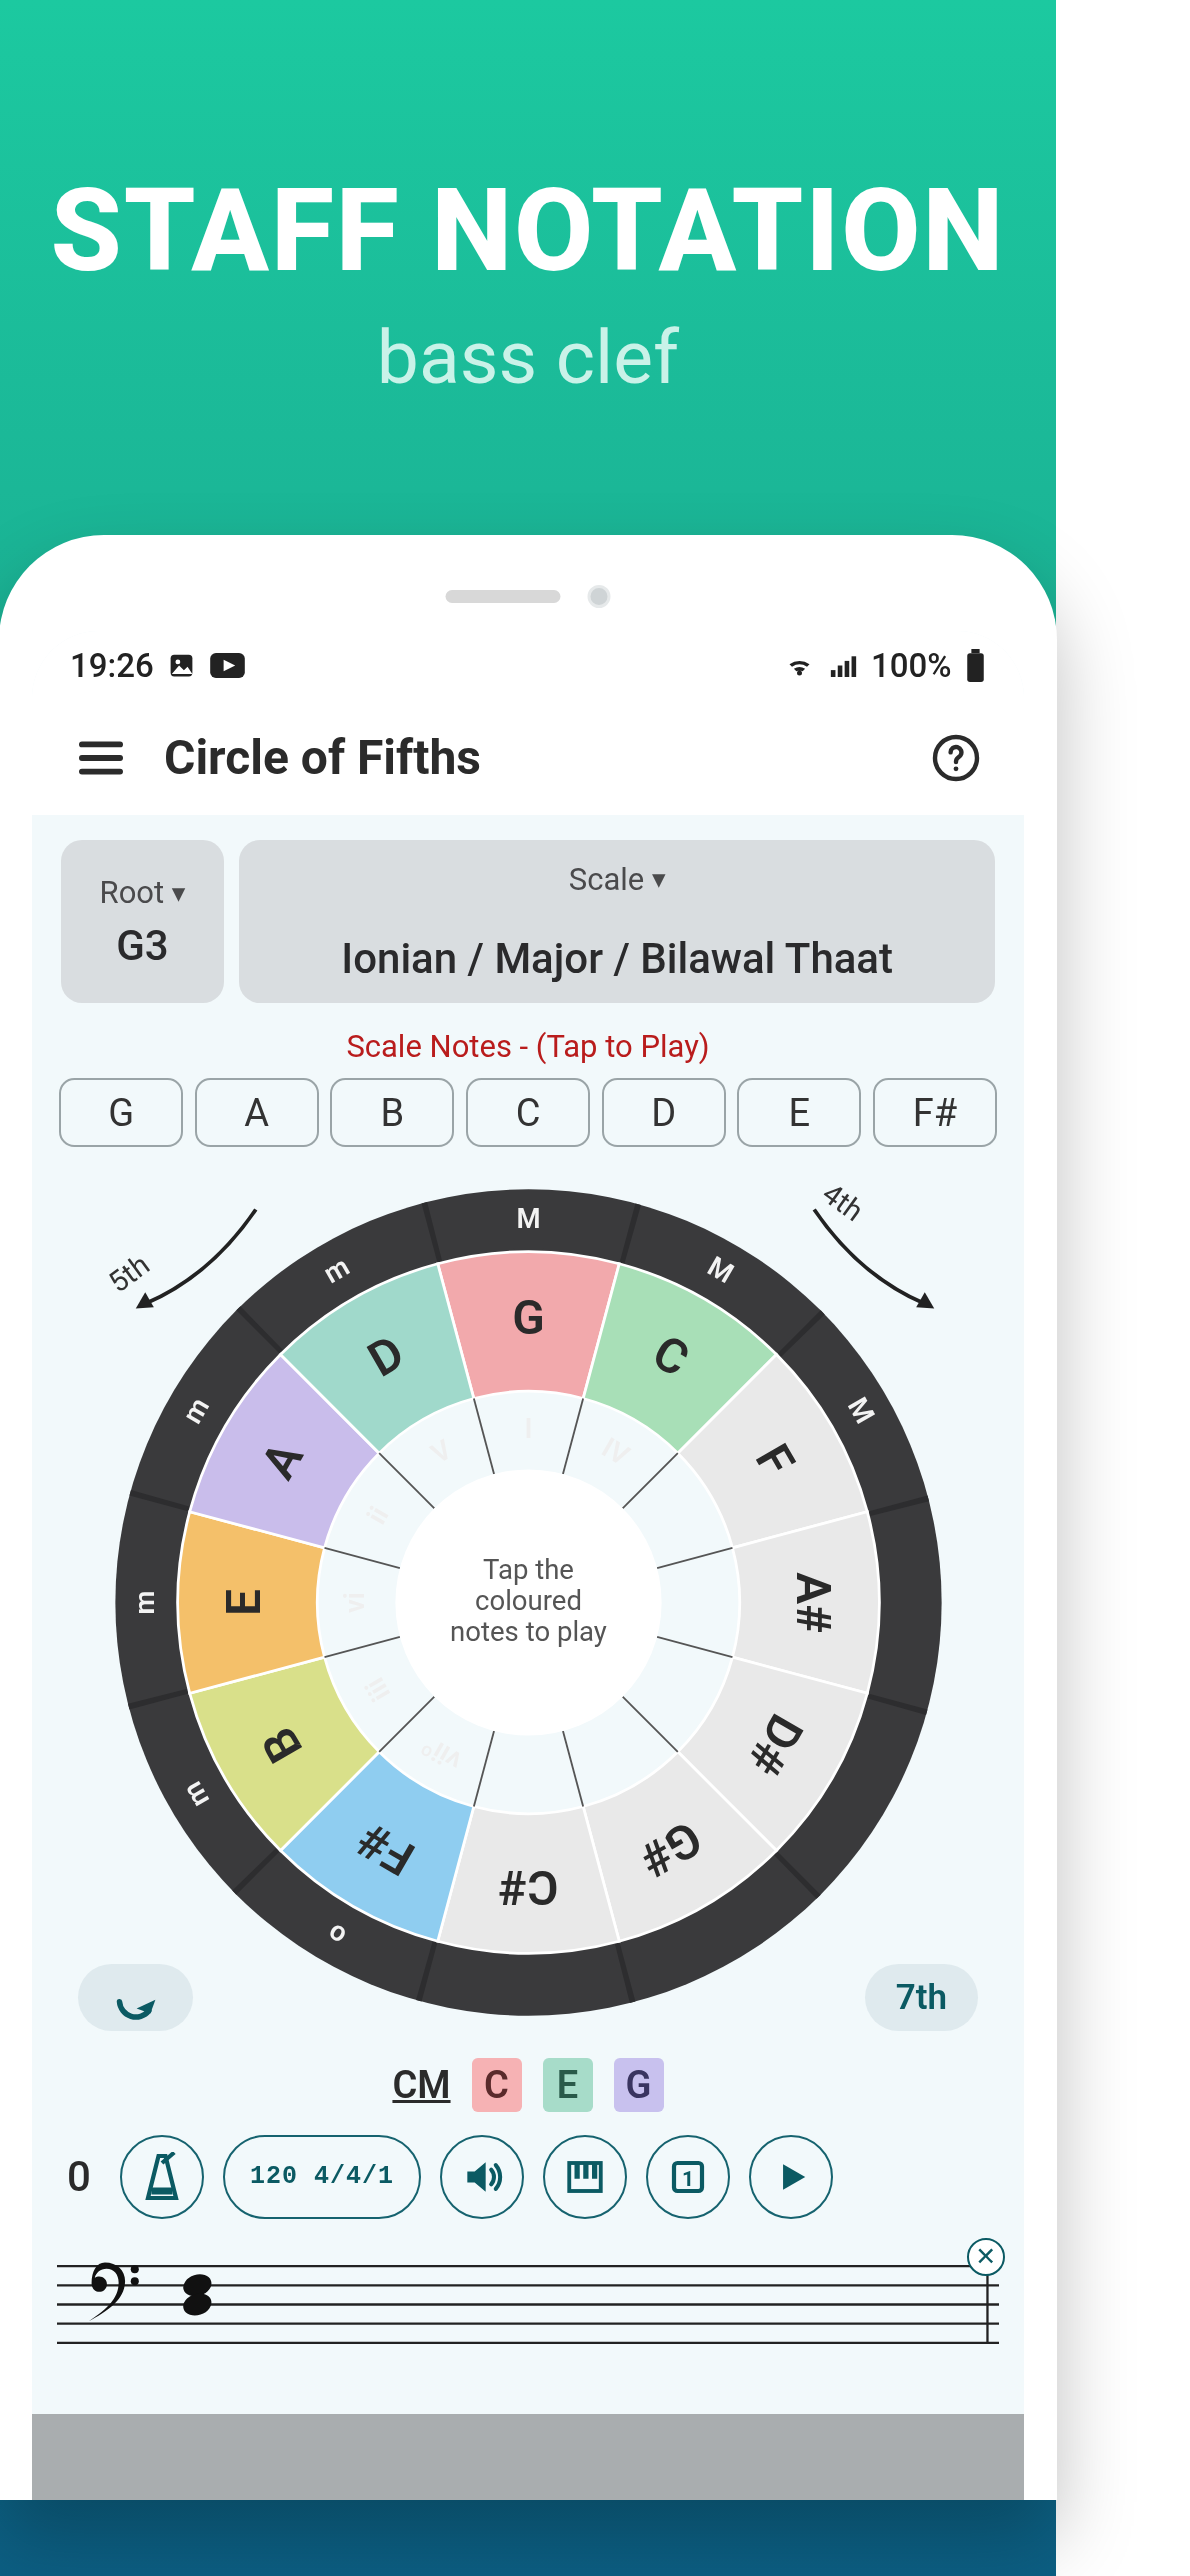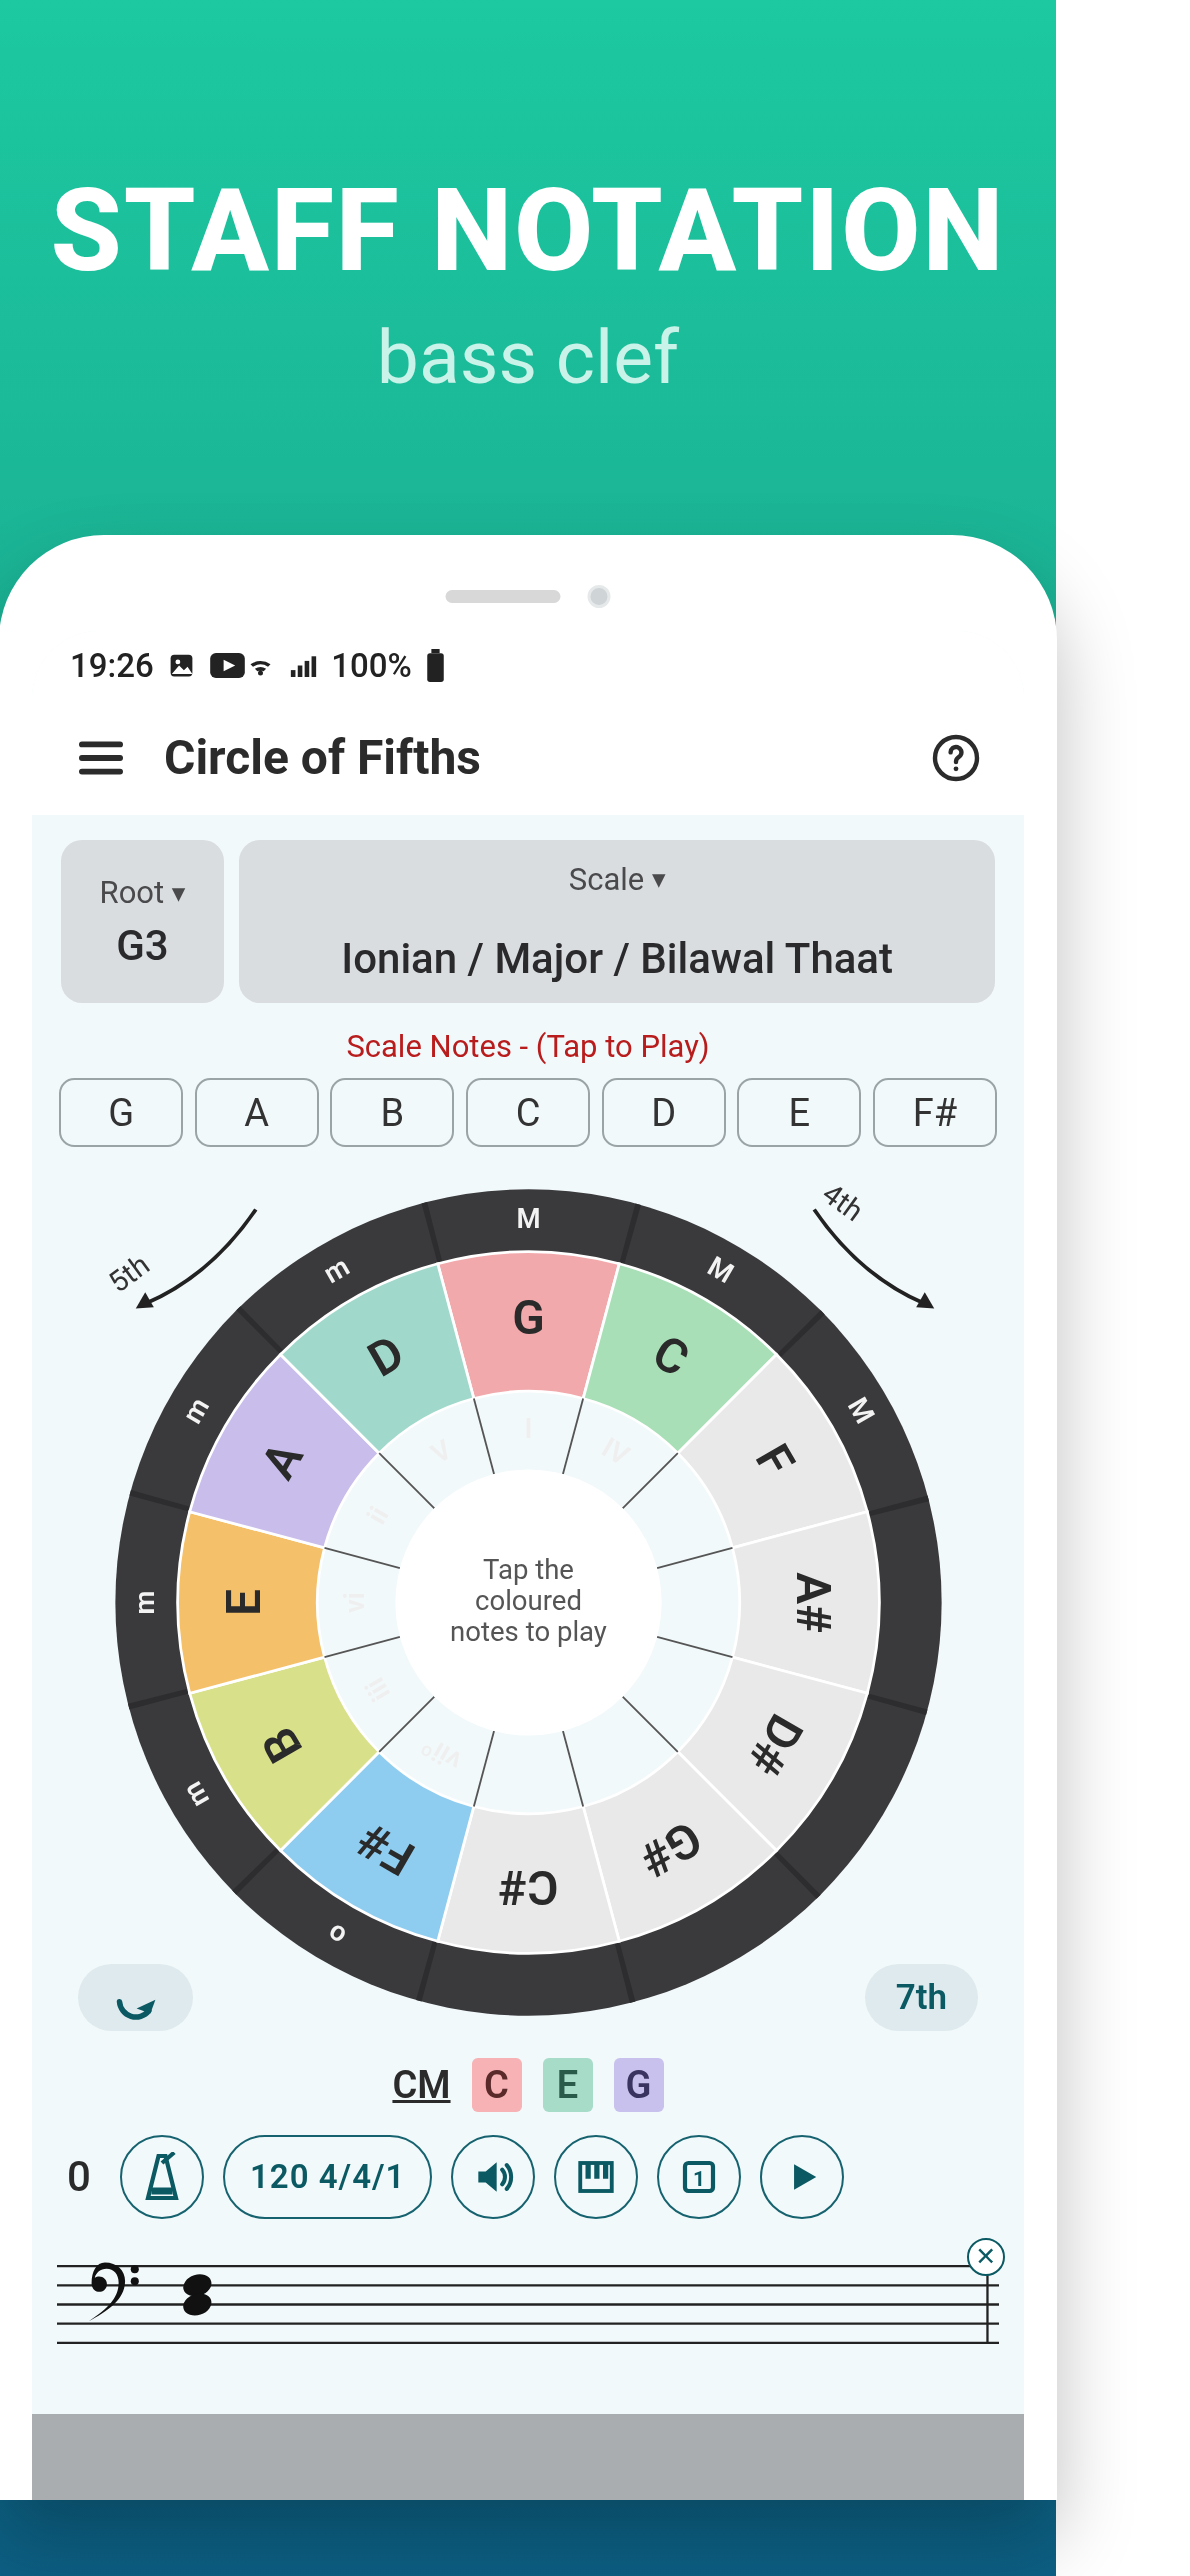--- a/index.html
+++ b/index.html
@@ -40,21 +40,21 @@
     position: absolute; top: 96px; left: 33px; right: 33px; bottom: 0;
     background: #f2f9fb;
     border-radius: 67px 67px 0 0;
     overflow: hidden;
     display: flex; flex-direction: column;
   }
 
   
   .status {
     height: 69px; padding: 0 38px;
-    display: flex; align-items: center; justify-content: flex-start;
+    display: flex; align-items: center; justify-content: space-between;
     color: #222; font-size: 33px; font-weight: 500;
     background: #ffffff;
   }
   .status-left, .status-right { display:flex; align-items:center; gap: 13.4px; }
   .status svg { display: block; }
 
   
   .appbar {
     height: 115px; padding: 0 38px;
     display:flex; align-items:center; gap: 33px;
@@ -110,21 +110,21 @@
   .n2{background:#a7dcc9; color:#2a5a4a;}
   .n3{background:#c8c1ee; color:#3a3560;}
 
   
   .controls { display:flex; align-items:center; gap: 19px; padding: 9.6px 25px 19px; }
   .controls .count { font-size:42px; font-weight:500; color:#2a2a2a; width:44px; text-align:center;}
   .ctl {
     height:84px; min-width:84px; border:2.9px solid #16636f; border-radius:42px;
     display:flex;align-items:center;justify-content:center; color:#0b5a63;
   }
-  .ctl.wide { padding:0 25px; font-size:33px; font-weight:600; letter-spacing:1px;}
+  .ctl.wide { padding:0 25px; font-size:25px; font-weight:600; letter-spacing:1px;font-family:Liberation Mono, monospace;}
 
   
   .staff { margin: 9.6px 25px 0; position:relative; height:115px; }
   .staff .close {
     position:absolute; top:-9.6px; right:-5.7px; width:38px;height:38px;border-radius:50%;
     border:2.9px solid #0b5a63; color:#0b5a63; display:flex;align-items:center;justify-content:center; background:#fff; font-size:25px;
   }
 
   
   .navstub { margin-top:auto; height:86px; background:#a9adaf; }

